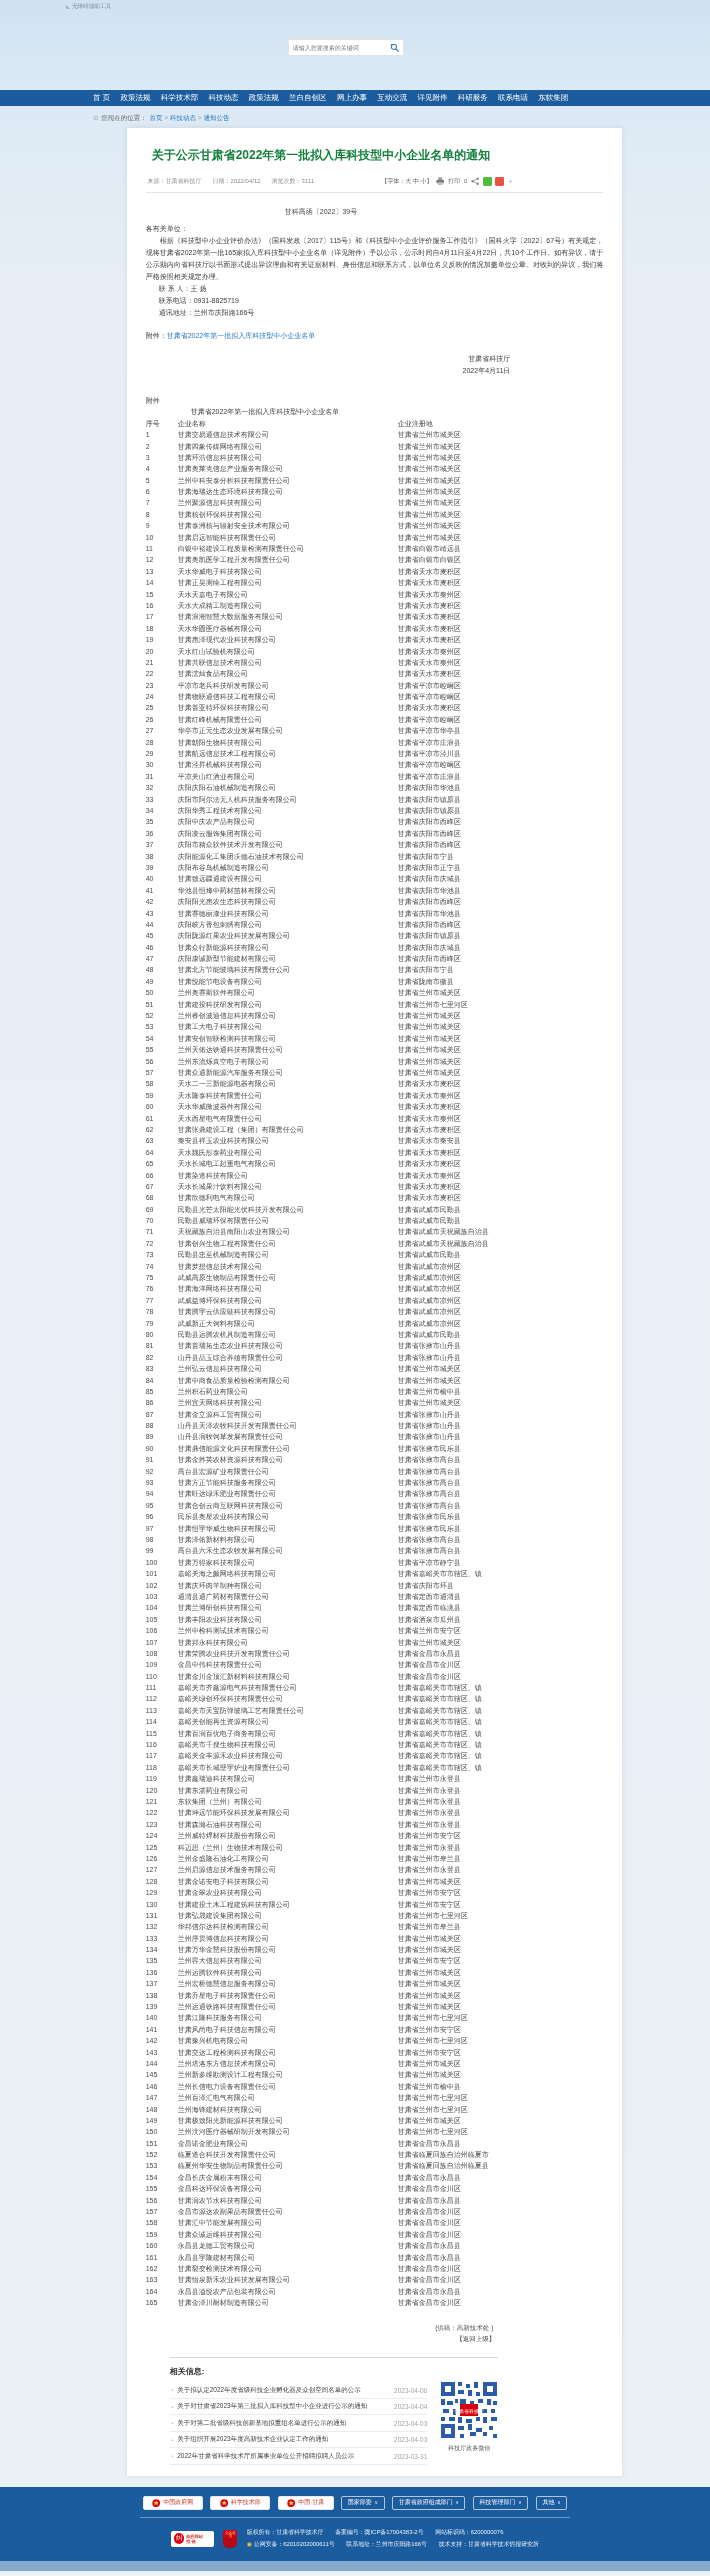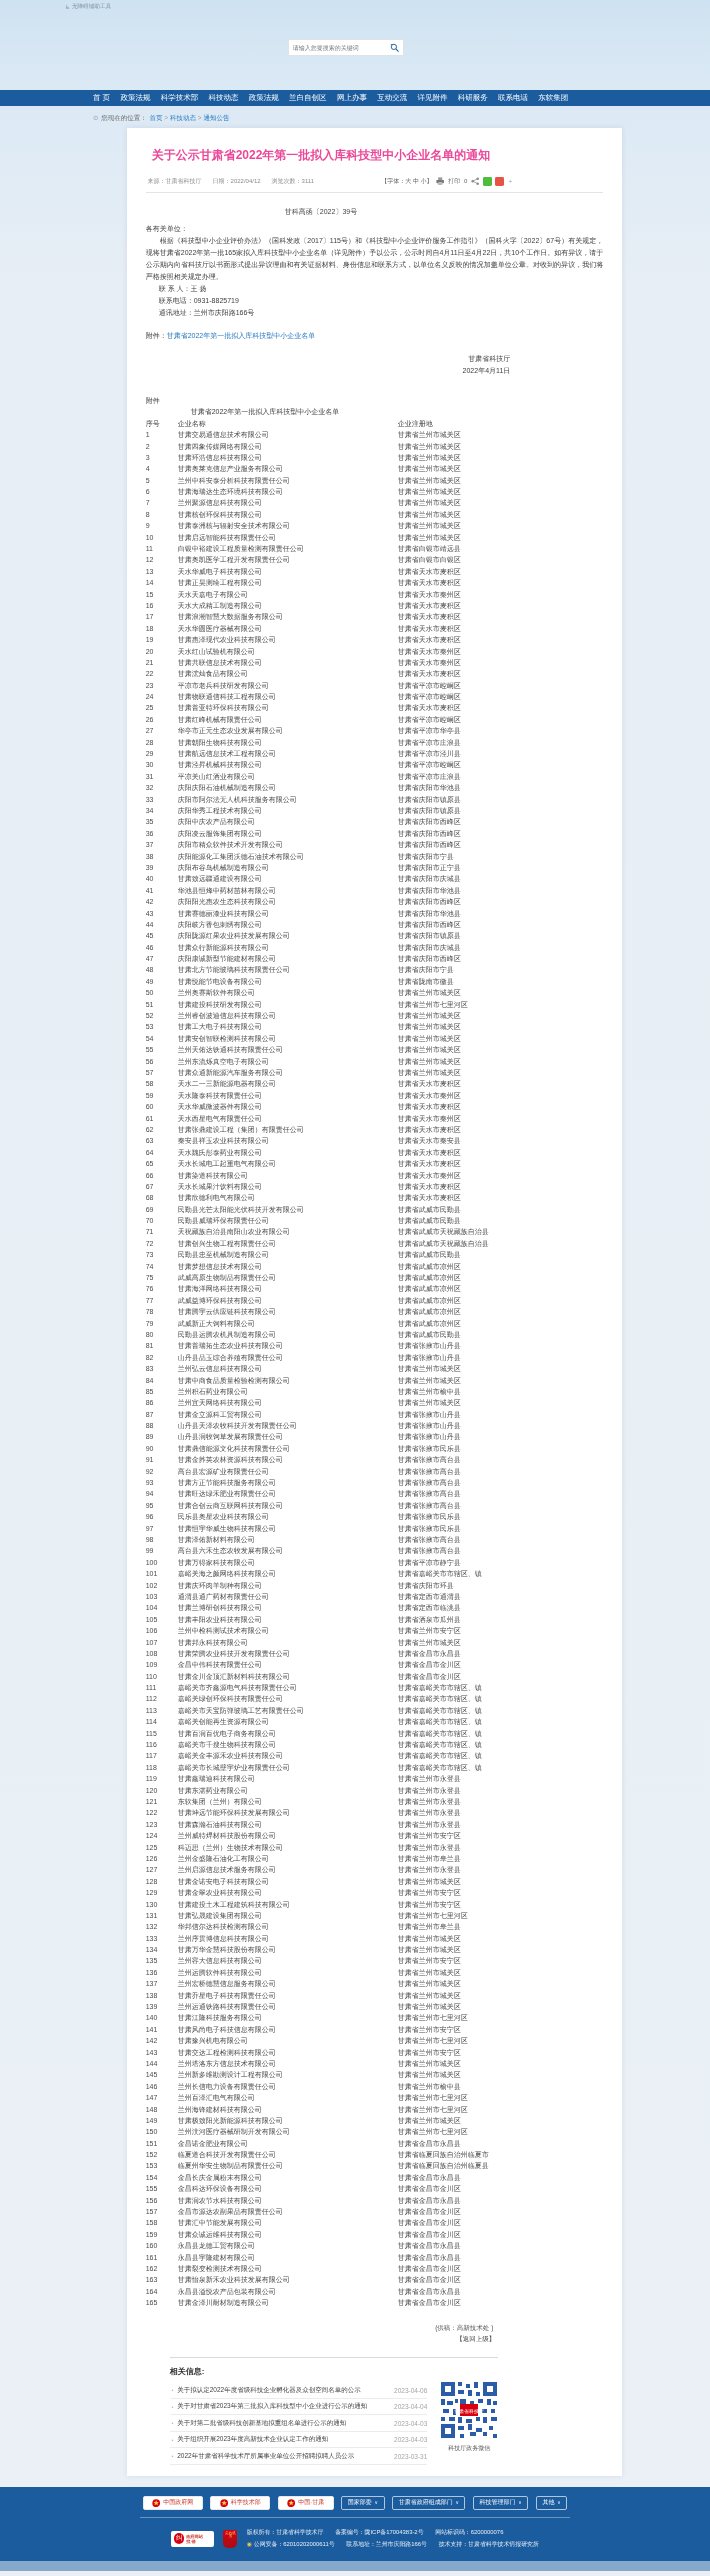--- a/index.html
+++ b/index.html
@@ -29,21 +29,21 @@
   .nav-item { color:#fff; font-size:7.5px; cursor:pointer; white-space:nowrap; }
   
   .crumb { padding:7.5px 0 5.6px 93px; font-size:6.5px; color:#666; display:flex; align-items:center; gap:2.8px; }
   .crumb .dot { color:#8aa0b5; font-size:6.5px; }
   .crumb a { color:#2779c0; text-decoration:none; cursor:pointer; }
   .crumb .sep { color:#999; }
   
   .paper { width:495px; margin-left:127px; background:#fff; box-shadow:0 0 5.6px rgba(60,90,120,.12);
     padding:13px 18.7px 11.2px 18.7px; }
   .center-narrow { padding-right:107px; text-align:center; }
-  h1.title { font-size:12px; color:#ec4899; line-height:17px; margin-top:5.6px; font-weight:bold; }
+  h1.title { font-size:12px; color:#15803d; line-height:17px; margin-top:5.6px; font-weight:bold; }
   .meta { display:flex; justify-content:space-between; align-items:center; margin-top:13px;
     padding:0 90px 6.5px 1.9px; border-bottom:0.9px solid #e4e4e4; font-size:6px; color:#8c8c8c; }
   .meta .left span { margin-right:9.3px; }
   .meta .right { display:flex; align-items:center; gap:3.7px; color:#666; }
   .icon-sq { width:8.4px; height:8.4px; border-radius:1.4px; display:inline-block; }
   .docnum { font-size:7px; color:#444; margin-top:14px; }
   .body-text { font-size:7px; line-height:12px; color:#3d3d3d; margin-top:5.6px; text-align:justify; }
   .body-text .para { text-indent:2em; }
   .contact { padding-left:13px; }
   .attach-line { margin-top:11.2px; font-size:7px; }

